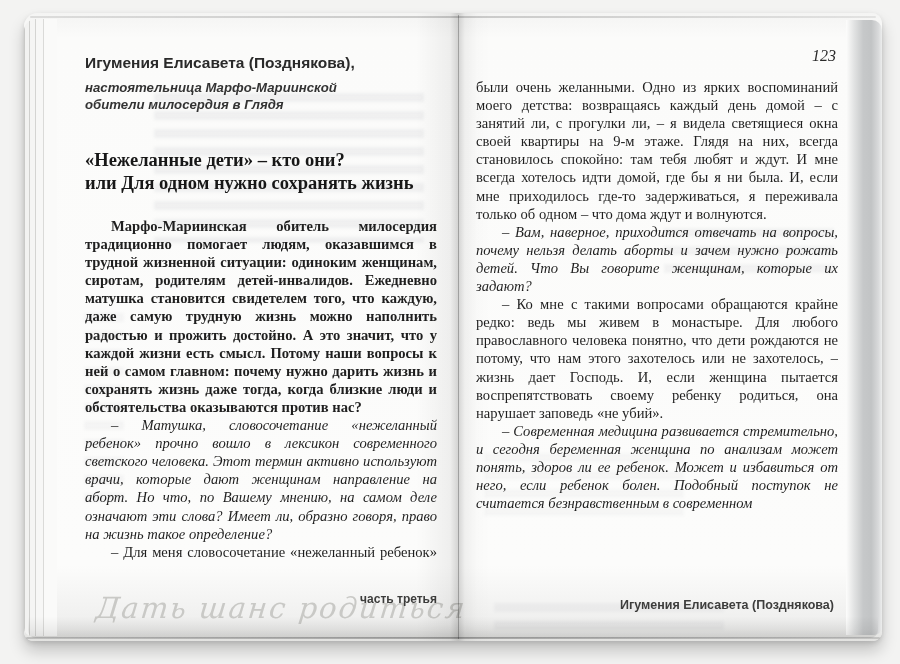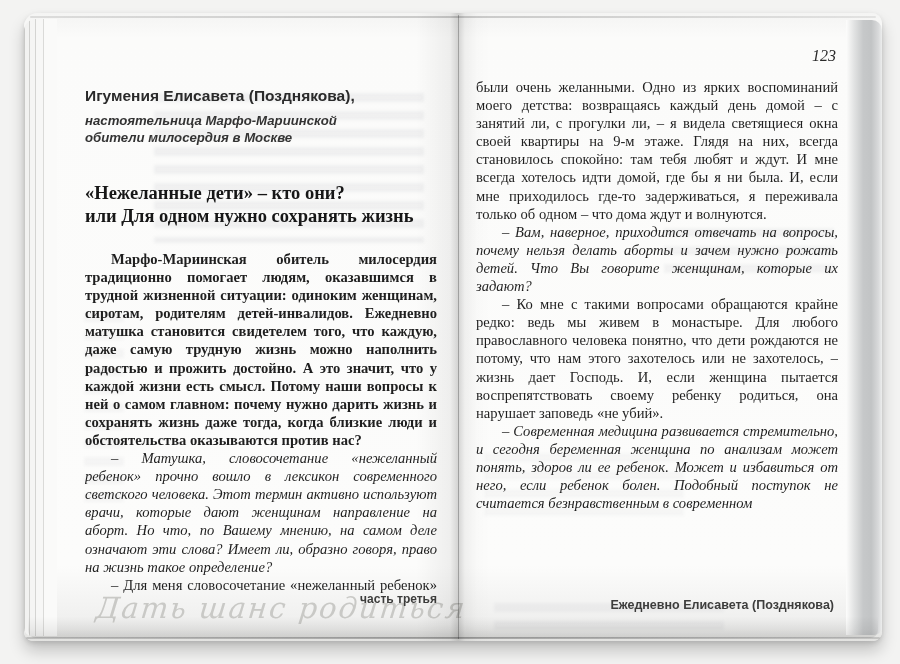--- a/index.html
+++ b/index.html
@@ -72,21 +72,21 @@
     position:absolute;
     background:repeating-linear-gradient(180deg,
       rgba(120,125,135,0.16) 0 9px, rgba(0,0,0,0) 9px 18px);
     filter:blur(1.4px);
     opacity:.55;
     pointer-events:none;
   }
 
   
   .page-content{position:absolute;color:#1f1f1f;}
-  .left-content{left:61px;top:73px;width:352px;height:512px;overflow:hidden;}
+  .left-content{left:61px;top:40px;width:352px;height:512px;overflow:hidden;}
   .right-content{left:452px;top:34px;width:362px;height:528px;overflow:hidden;}
 
   .author-heading{
     font-family:"Liberation Sans", sans-serif;
     font-weight:bold;font-size:15.5px;line-height:19px;
     color:#2a2a2a;margin:0 0 7px 0;
   }
   .author-role{
     font-family:"Liberation Sans", sans-serif;
     font-style:italic;font-weight:bold;
@@ -139,21 +139,21 @@
 
     <div class="bleed" style="left:130px;top:80px;width:270px;height:150px;"></div>
     <div class="bleed" style="left:60px;top:300px;width:40px;height:190px;opacity:.35;"></div>
     <div class="bleed" style="left:640px;top:215px;width:170px;height:50px;opacity:.45;"></div>
     <div class="bleed" style="left:460px;top:440px;width:200px;height:70px;opacity:.3;"></div>
     <div class="bleed" style="left:470px;top:590px;width:230px;height:28px;opacity:.4;"></div>
 
     <div class="page-content left-content">
       <div class="author-heading">Игумения Елисавета (Позднякова),</div>
       <div class="author-role">настоятельница Марфо-Мариинской</div>
-      <div class="author-role">обители милосердия в Москве</div>
+      <div class="author-role">обители милосердия в Глядя</div>
 
       <div class="chapter-title">
         <div>«Нежеланные дети» – кто они?</div>
         <div>или Для одном нужно сохранять жизнь</div>
       </div>
 
       <p class="body lead indent">Марфо-Мариинская обитель милосердия традиционно помогает людям, оказавшимся в трудной жизненной ситуации: одиноким женщинам, сиротам, родителям детей-инвалидов. Ежедневно матушка становится свидетелем того, что каждую, даже самую трудную жизнь можно наполнить радостью и прожить достойно. А это значит, что у каждой жизни есть смысл. Потому наши вопросы к ней о самом главном: почему нужно дарить жизнь и сохранять жизнь даже тогда, когда близкие люди и обстоятельства оказываются против нас?</p>
 
       <p class="body q indent gap-lg">– Матушка, словосочетание «нежеланный ребенок» прочно вошло в лексикон современного светского человека. Этот термин активно используют врачи, которые дают женщинам направление на аборт. Но что, по Вашему мнению, на самом деле означают эти слова? Имеет ли, образно говоря, право на жизнь такое определение?</p>
 
@@ -167,19 +167,19 @@
 
       <p class="body q indent gap-lg">– Вам, наверное, приходится отвечать на вопросы, почему нельзя делать аборты и зачем нужно рожать детей. Что Вы говорите женщинам, которые их задают?</p>
 
       <p class="body indent">– Ко мне с такими вопросами обращаются крайне редко: ведь мы живем в монастыре. Для любого православного человека понятно, что дети рождаются не потому, что нам этого захотелось или не захотелось, – жизнь дает Господь. И, если женщина пытается воспрепятствовать своему ребенку родиться, она нарушает заповедь «не убий».</p>
 
       <p class="body q indent gap-lg">– Современная медицина развивается стремительно, и сегодня беременная женщина по анализам может понять, здоров ли ее ребенок. Может и избавиться от него, если ребенок болен. Подобный поступок не считается безнравственным в современном</p>
     </div>
 
     <div class="footer-script">Дать шанс родиться</div>
     <div class="footer-part">часть третья</div>
-    <div class="footer-author">Ежедневно Елисавета (Позднякова)</div>
+    <div class="footer-author">Игумения Елисавета (Позднякова)</div>
 
     <div class="gutter-shadow"></div>
     <div class="gutter-crease"></div>
     <div class="bottom-curve"></div>
   </div>
 </div>
 
 </body></html>

